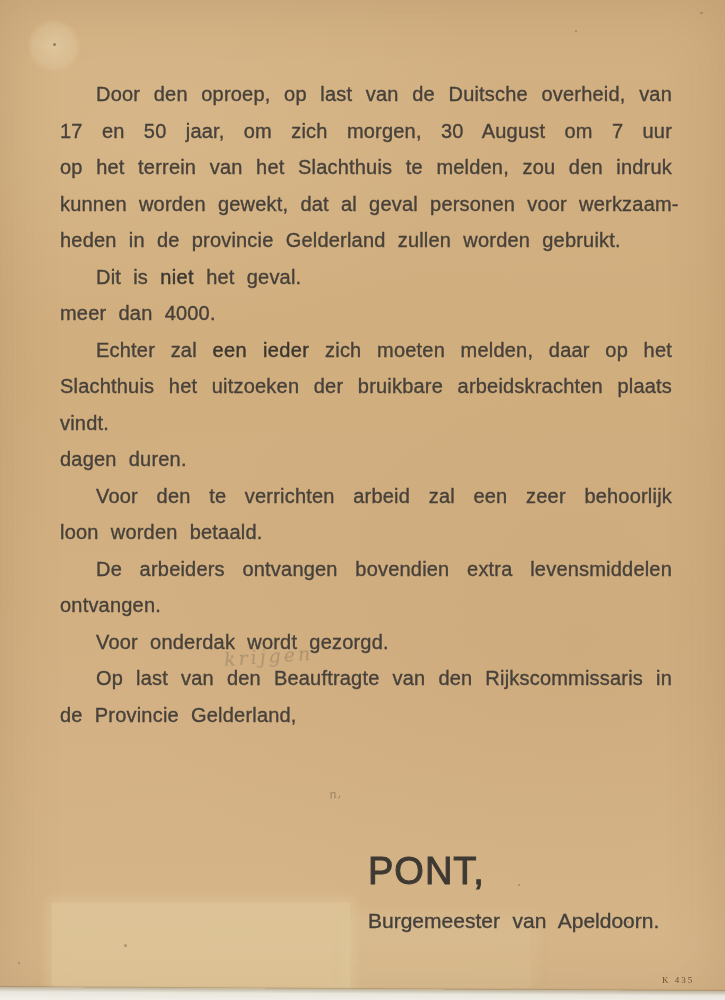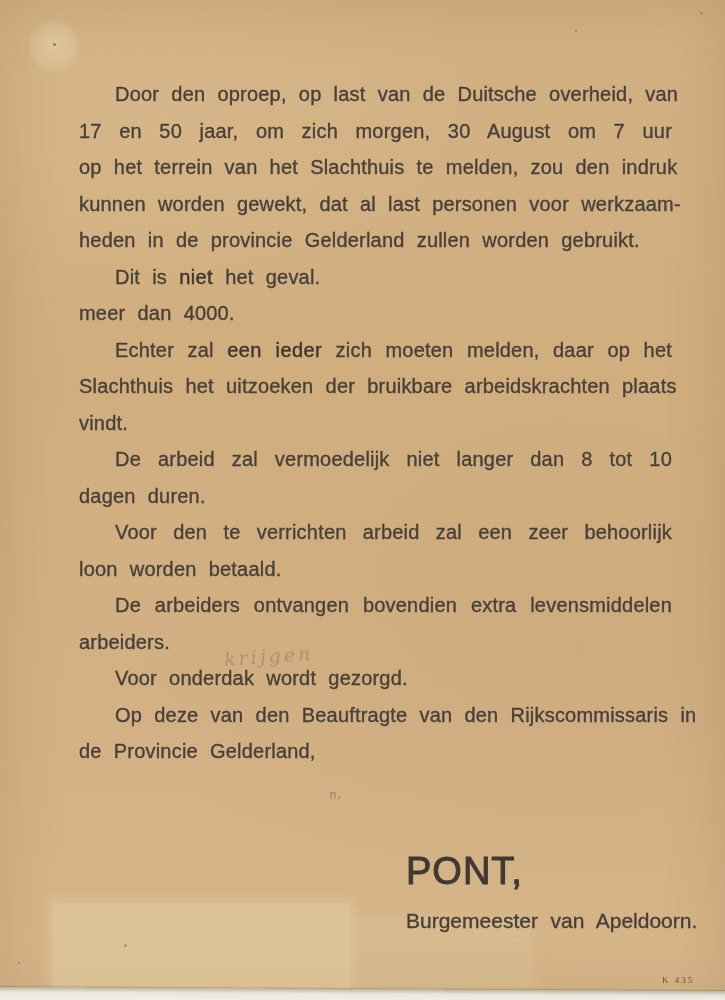--- a/index.html
+++ b/index.html
@@ -74,33 +74,32 @@
     line-height: 36.5px;
     color: #47413a;
     letter-spacing: 0.2px;
     word-spacing: 0.32em;
     -webkit-text-stroke: 0.35px #47413a;
   }
   .line {
     text-align: justify;
     text-align-last: justify;
     white-space: nowrap;
-    margin-left: 19px;
   }
   .line.last { text-align-last: left; }
   .line.indent { text-indent: 36px; }
   .line b {
     font-weight: 400;
     color: #3b362f;
     -webkit-text-stroke: 0.4px #3b362f;
     letter-spacing: 0.4px;
   }
   .signature {
     position: absolute;
-    left: 406px; top: 850px;
+    left: 368px; top: 850px;
     font-family: "Liberation Sans", sans-serif;
     color: #45403a;
   }
   .sig-name {
     font-size: 38px;
     letter-spacing: 1px;
     color: #3e3932;
     -webkit-text-stroke: 1px #3e3932;
   }
   .sig-title {
@@ -153,35 +152,34 @@
 
     <div class="stain"></div>
     <div class="stain-dot"></div>
     <div class="patch"></div>
     <div class="patch2"></div>
 
     <div class="text-block">
         <div class="line indent">Door den oproep, op last van de Duitsche overheid, van</div>
         <div class="line">17 en 50 jaar, om zich morgen, 30 August om 7 uur</div>
         <div class="line">op het terrein van het Slachthuis te melden, zou den indruk</div>
-        <div class="line">kunnen worden gewekt, dat al last personen voor werkzaam-</div>
+        <div class="line">kunnen worden gewekt, dat al geval personen voor werkzaam-</div>
         <div class="line last">heden in de provincie Gelderland zullen worden gebruikt.</div>
         <div class="line indent last">Dit is <b>niet</b> het geval.</div>
         <div class="line last">meer dan 4000.</div>
         <div class="line indent">Echter zal <b>een ieder</b> zich moeten melden, daar op het</div>
         <div class="line">Slachthuis het uitzoeken der bruikbare arbeidskrachten plaats</div>
         <div class="line last">vindt.</div>
-        <div class="line indent">De arbeid zal vermoedelijk niet langer dan 8 tot 10</div>
         <div class="line last">dagen duren.</div>
         <div class="line indent">Voor den te verrichten arbeid zal een zeer behoorlijk</div>
         <div class="line last">loon worden betaald.</div>
         <div class="line indent">De arbeiders ontvangen bovendien extra levensmiddelen</div>
-        <div class="line last">arbeiders.</div>
+        <div class="line last">ontvangen.</div>
         <div class="line indent last">Voor onderdak wordt gezorgd.</div>
-        <div class="line indent">Op deze van den Beauftragte van den Rijkscommissaris in</div>
+        <div class="line indent">Op last van den Beauftragte van den Rijkscommissaris in</div>
         <div class="line last">de Provincie Gelderland,</div>
       </div>
 
     <div class="pencil-word">krijgen</div>
     <div class="pencil-mark">n,</div>
 
     <div class="signature">
       <div class="sig-name">PONT,</div>
       <div class="sig-title">Burgemeester van Apeldoorn.</div>
     </div>

